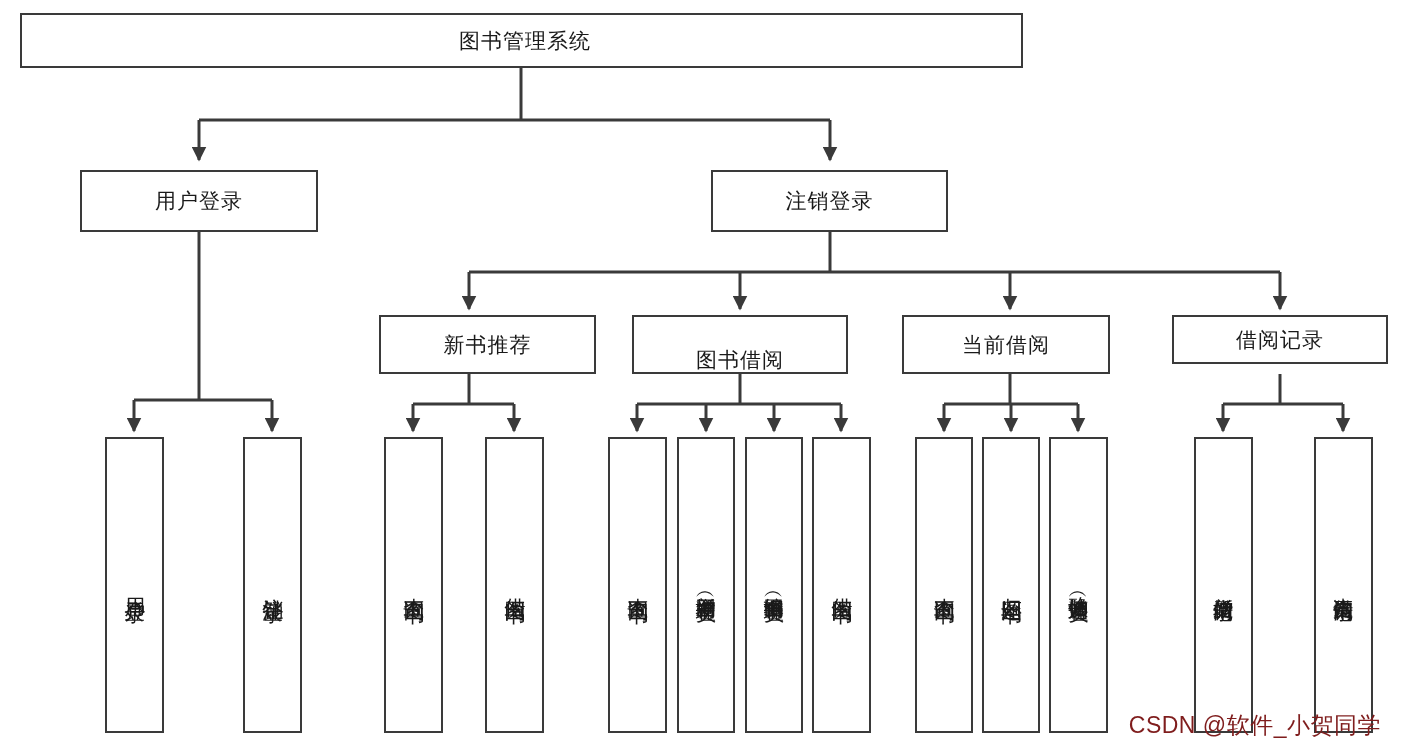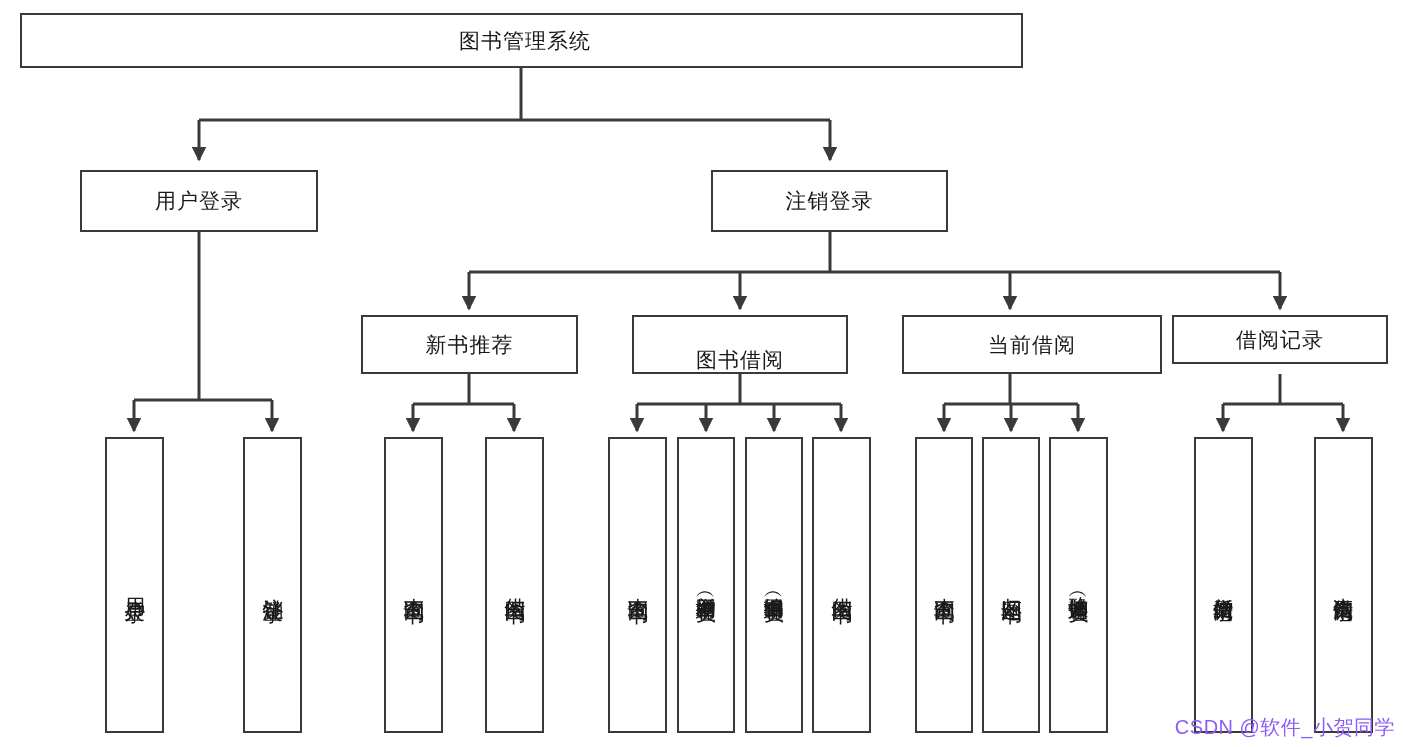--- a/index.html
+++ b/index.html
@@ -57,24 +57,24 @@
     letter-spacing: 2px;
     white-space: nowrap;
   }
   .node.v.tall .label {
     font-size: 20px;
     line-height: 1.22;
     letter-spacing: 1px;
   }
   #watermark {
     position: absolute;
-    right: 10px;
+    right: 24px;
     bottom: 6px;
-    font-size: 20px;
-    color: #8b5cf6;
+    font-size: 23px;
+    color: #7f1d1d;
     letter-spacing: 0.5px;
     user-select: none;
     white-space: nowrap;
   }
 </style>
 </head>
 <body>
 
 <div id="canvas">
 
@@ -132,27 +132,27 @@
     <span class="label">图书管理系统</span>
   </div>
 
   <div class="node h" style="left:80px; top:170px; width:238px; height:62px;">
     <span class="label">用户登录</span>
   </div>
   <div class="node h" style="left:711px; top:170px; width:237px; height:62px;">
     <span class="label">注销登录</span>
   </div>
 
-  <div class="node h" style="left:361px; top:315px; width:217px; height:59px;justify-content:center;">
+  <div class="node h" style="left:379px; top:315px; width:217px; height:59px;justify-content:center;">
     <span class="label">新书推荐</span>
   </div>
   <div class="node h" style="left:632px; top:315px; width:216px; height:59px;align-items:flex-end;">
     <span class="label">图书借阅</span>
   </div>
-  <div class="node h" style="left:902px; top:315px; width:260px; height:59px;">
+  <div class="node h" style="left:902px; top:315px; width:208px; height:59px;">
     <span class="label">当前借阅</span>
   </div>
   <div class="node h" style="left:1172px; top:315px; width:216px; height:49px;">
     <span class="label">借阅记录</span>
   </div>
 
   <div class="node v" style="left:105px; top:437px; width:59px; height:296px;">
     <span class="label">用户登录</span>
   </div>
   <div class="node v" style="left:243px; top:437px; width:59px; height:296px;">

